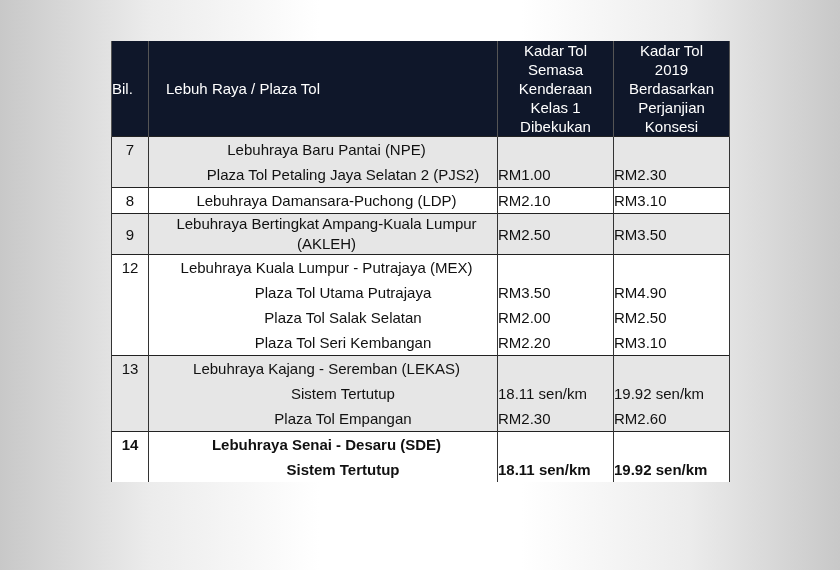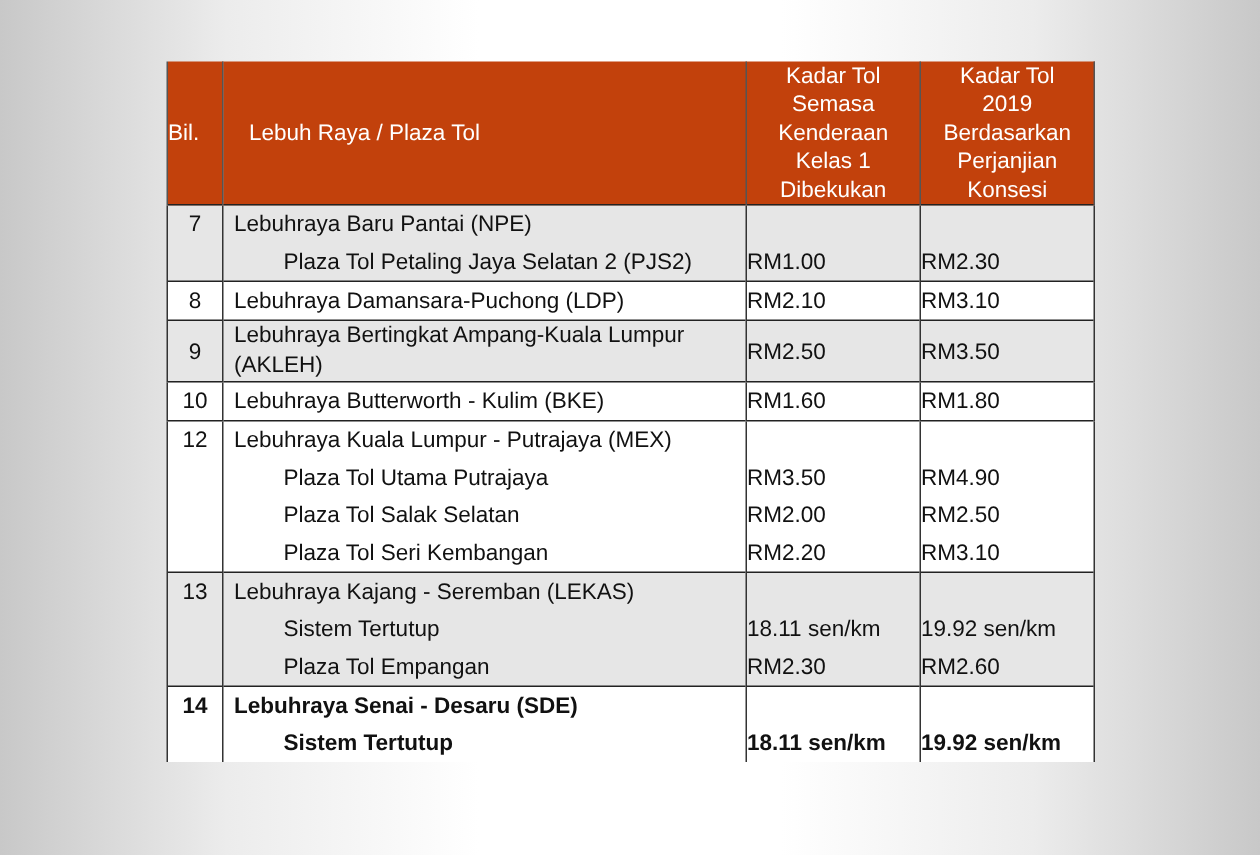--- a/index.html
+++ b/index.html
@@ -12,39 +12,39 @@
   }
   .table-wrap {
     position: absolute; left: 111px; top: 41px; width: 618px;
   }
   table { border-collapse: collapse; width: 618px; table-layout: fixed; font-size: 15px; }
   col.c-bil { width: 37px; }
   col.c-name { width: 349px; }
   col.c-cur { width: 116px; }
   col.c-new { width: 116px; }
   thead th {
-    background: #c2410c; color: #fff; font-weight: normal;
+    background: #0f172a; color: #fff; font-weight: normal;
     border-left: 1px solid #555; border-right: 1px solid #555;
     height: 94px; padding: 0; line-height: 19px;
   }
   thead th.h-bil { text-align: left; }
   thead th.h-name { text-align: left; padding-left: 17px; }
   thead th.h-num { text-align: center; }
   thead th .hl { display: block; }
   tbody td {
     border-left: 1px solid #333; border-right: 1px solid #333;
     padding: 0; vertical-align: top;
   }
   tbody tr.group-first td { border-top: 1px solid #222; }
   tr.shade td { background: #e6e6e6; }
   tr.white td { background: #fff; }
   .ln { height: 25px; line-height: 25px; white-space: nowrap; overflow: hidden; }
   .ln.tight { height: 20px; line-height: 20px; }
   td.bil .ln { text-align: center; }
-  td.name .ln { padding-left: 7px; }
+  td.name .ln { padding-left: 7px; text-align: center; }
   td.name .ln.sub { padding-left: 40px; }
   td.num .ln { padding-right: 7px; }
   td.num.mid { vertical-align: middle; }
   td.bil.mid { vertical-align: middle; }
   .last td { border-bottom: none; font-weight: bold; }
 </style>
 </head>
 <body>
 
 <div class="table-wrap">
@@ -119,34 +119,20 @@
           <div class="ln tight">(AKLEH)</div>
         </td>
         <td class="num mid">
           <div class="ln">RM2.50</div>
         </td>
         <td class="num mid">
           <div class="ln">RM3.50</div>
         </td>
       </tr>
 
-      <tr class="white group-first">
-        <td class="bil">
-          <div class="ln">10</div>
-        </td>
-        <td class="name">
-          <div class="ln">Lebuhraya Butterworth - Kulim (BKE)</div>
-        </td>
-        <td class="num">
-          <div class="ln">RM1.60</div>
-        </td>
-        <td class="num">
-          <div class="ln">RM1.80</div>
-        </td>
-      </tr>
 
 
       <tr class="white group-first">
         <td class="bil">
           <div class="ln">12</div>
         </td>
         <td class="name">
           <div class="ln">Lebuhraya Kuala Lumpur - Putrajaya (MEX)</div>
           <div class="ln sub">Plaza Tol Utama Putrajaya</div>
           <div class="ln sub">Plaza Tol Salak Selatan</div>

